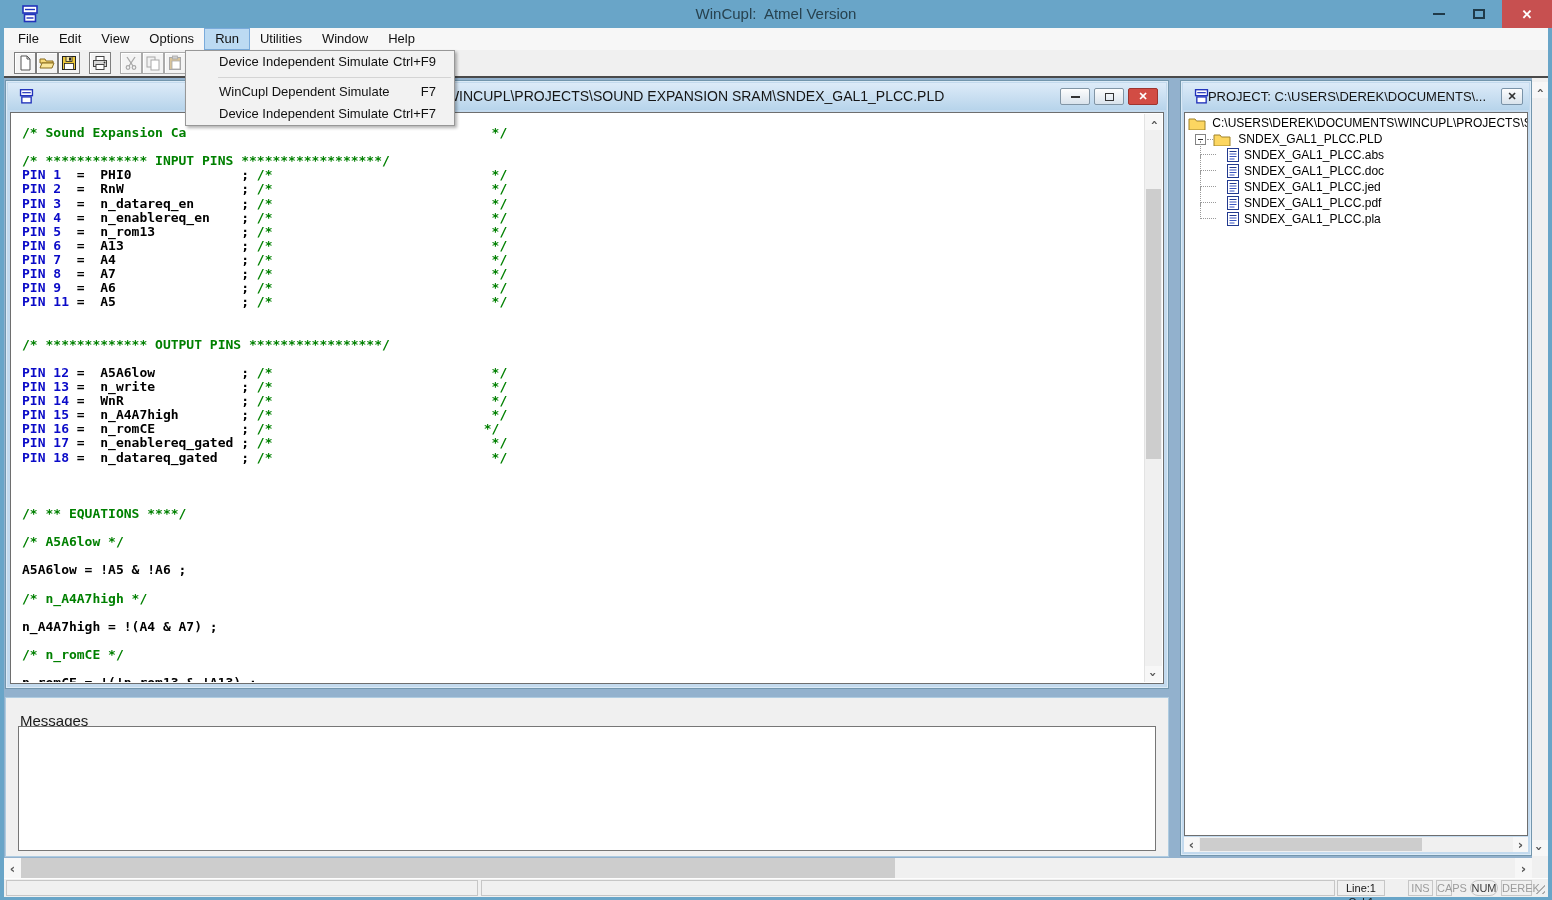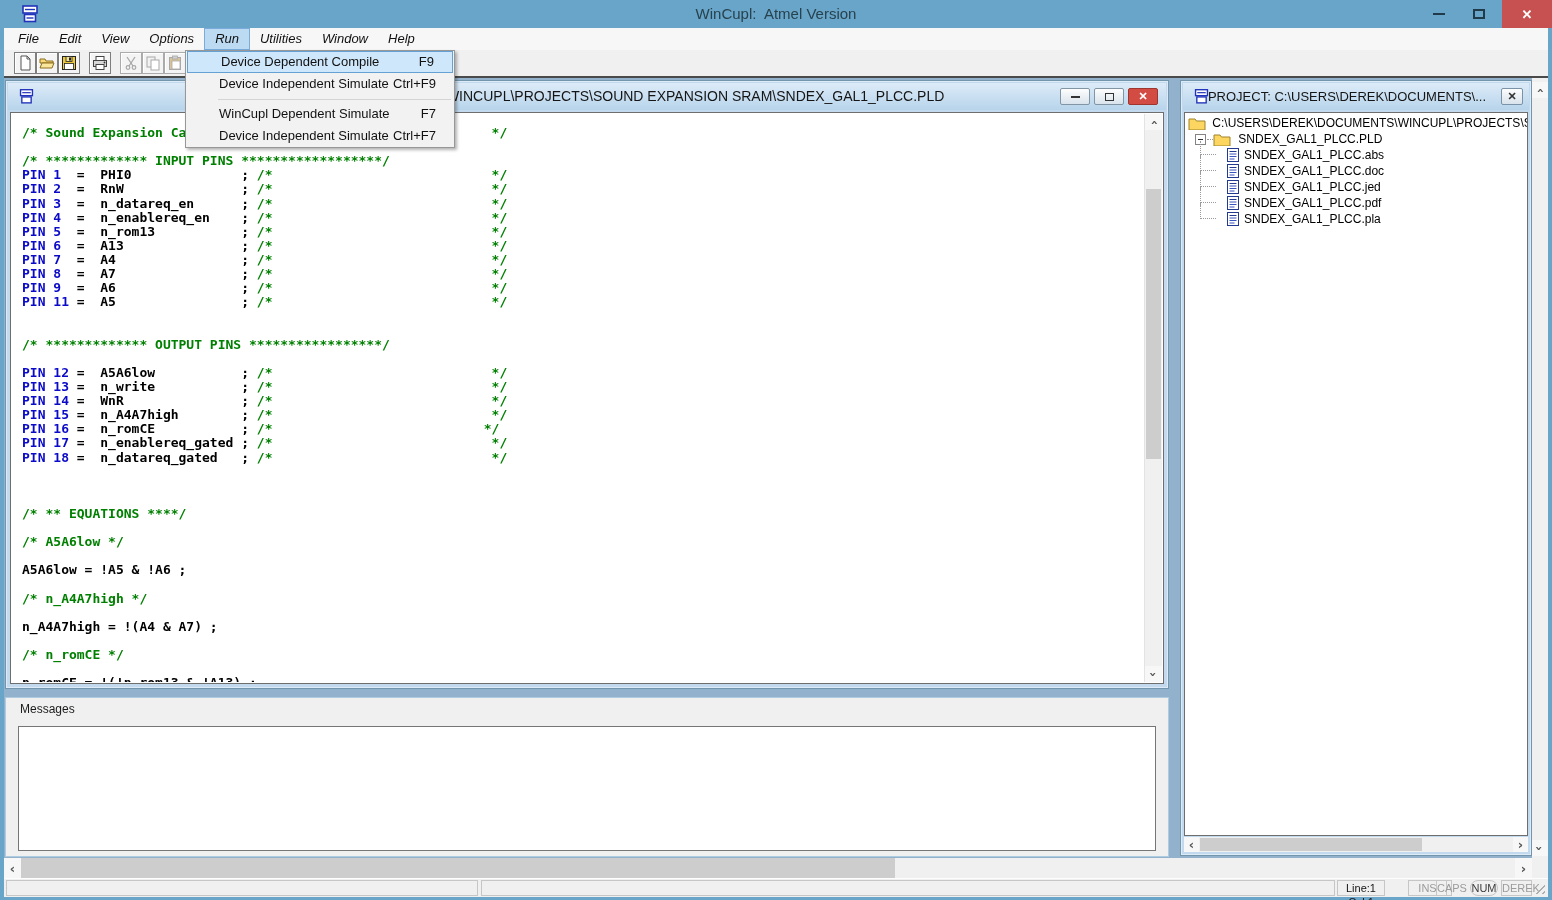--- a/index.html
+++ b/index.html
@@ -12,21 +12,21 @@
   .tb-title{position:absolute;left:0;top:0;width:100%;height:28px;line-height:28px;text-align:center;
             font-size:15px;color:#27424f;white-space:pre;}
   .tb-btn{position:absolute;top:0;height:28px;display:flex;align-items:center;justify-content:center;cursor:default;}
   .tb-min{right:96px;width:34px;}
   .tb-max{right:56px;width:34px;}
   .tb-close{right:0;width:50px;background:#c75050;color:#fff;font-size:13px;font-weight:bold;}
   .sh-min{width:12px;height:2px;background:#1f3a49;}
   .sh-max{width:12px;height:10px;border:2px solid #1f3a49;}
 
   
-  .menubar{position:absolute;left:4px;right:4px;top:28px;height:22px;background:#f7f7f7;padding-left:4px;white-space:nowrap;font-style:italic;}
+  .menubar{position:absolute;left:4px;right:4px;top:28px;height:22px;background:#f7f7f7;padding-left:4px;white-space:nowrap;}
   .menu-item{display:inline-block;height:22px;line-height:21px;padding:0 10px;font-size:13px;color:#111;}
   .menu-item.active{background:#bcdaf2;border:1px solid #7aabdb;line-height:19px;}
 
   
   .toolbar{position:absolute;left:4px;right:4px;top:50px;height:28px;background:#f0f0f0;border-bottom:2px solid #4a4a4a;}
   .tbtn{position:absolute;top:2px;width:22px;height:22px;background:#f4f4f4;border:1px solid #7e7e7e;
         box-shadow:inset 1px 1px 0 #fff;display:flex;align-items:center;justify-content:center;}
   .tbtn.disabled{border-color:#ababab;}
 
   
@@ -60,21 +60,21 @@
   .vscroll{position:absolute;background:#f0f0f0;}
   .hscroll{position:absolute;background:#f0f0f0;}
   .sb-btn{position:absolute;background:#f7f7f7;display:flex;align-items:center;justify-content:center;color:#555;}
   .chev{font-family:"DejaVu Sans",sans-serif;font-size:13px;font-weight:bold;line-height:1;}
   .chev-u{transform:rotate(-90deg);} .chev-d{transform:rotate(90deg);}
   .thumb{position:absolute;background:#cdcdcd;}
   .ed-vscroll{right:1px;top:1px;bottom:1px;width:18px;border-left:1px solid #e3e3e3;}
 
   
   .msg-window{left:1px;top:619px;width:1164px;height:160px;background:#f0f0f0;border:1px solid #aecbe0;position:absolute;}
-  .msg-label{position:absolute;left:14px;top:4px;font-size:12px;color:#1b1b1b;}
+  .msg-label{position:absolute;left:14px;top:14px;font-size:15px;color:#1b1b1b;}
   .msg-box{position:absolute;left:12px;right:12px;top:28px;bottom:5px;background:#fff;border:1px solid #767676;}
 
   
   .prj-window{left:1176px;top:2px;width:352px;height:776px;}
   .prj-close{position:absolute;top:5px;right:6px;width:22px;height:17px;border:1px solid #7a93a8;border-radius:2px;
              background:linear-gradient(#fdfdfd,#d9e3ec);display:flex;align-items:center;justify-content:center;
              font-size:11px;font-weight:bold;color:#333;}
   .prj-content{position:absolute;left:3px;right:3px;top:31px;bottom:19px;background:#fff;border:1px solid #6e6e6e;overflow:hidden;}
   .prj-hscroll{left:3px;right:3px;bottom:3px;height:15px;}
 
@@ -328,32 +328,28 @@
           <span class="chev chev-d">›</span>
         </div>
     </div>
     <div class="mdi-corner"></div>
   </div>
 
   <div class="statusbar">
     <div class="sb-panel" style="left:2px;width:472px"></div>
     <div class="sb-panel" style="left:477px;width:854px"></div>
     <div class="sb-panel" style="left:1333px;width:48px">Line:1 Col:1</div>
-    <div class="sb-panel sb-dim" style="left:1404px;width:39px">INS</div>
+    <div class="sb-panel sb-dim" style="left:1404px;width:25px">INS</div>
     <div class="sb-panel sb-dim" style="left:1432px;width:16px">CAPS</div>
     <div class="sb-panel sb-num" style="left:1466px;width:28px">NUM</div>
     <div class="sb-panel sb-dim" style="left:1497px;width:31px">DEREK</div>
     <div class="grip"></div>
   </div>
 
   <div class="dropdown">
-    <div class="dd-item hl">
-      <span>Device Dependent Compile</span>
-      <span class="dd-sc">F9</span>
-    </div>
     <div class="dd-item">
       <span>Device Independent Simulate</span>
       <span class="dd-sc">Ctrl+F9</span>
     </div>
     <div class="dd-sep"></div>
     <div class="dd-item">
       <span>WinCupl Dependent Simulate</span>
       <span class="dd-sc">F7</span>
     </div>
     <div class="dd-item">

